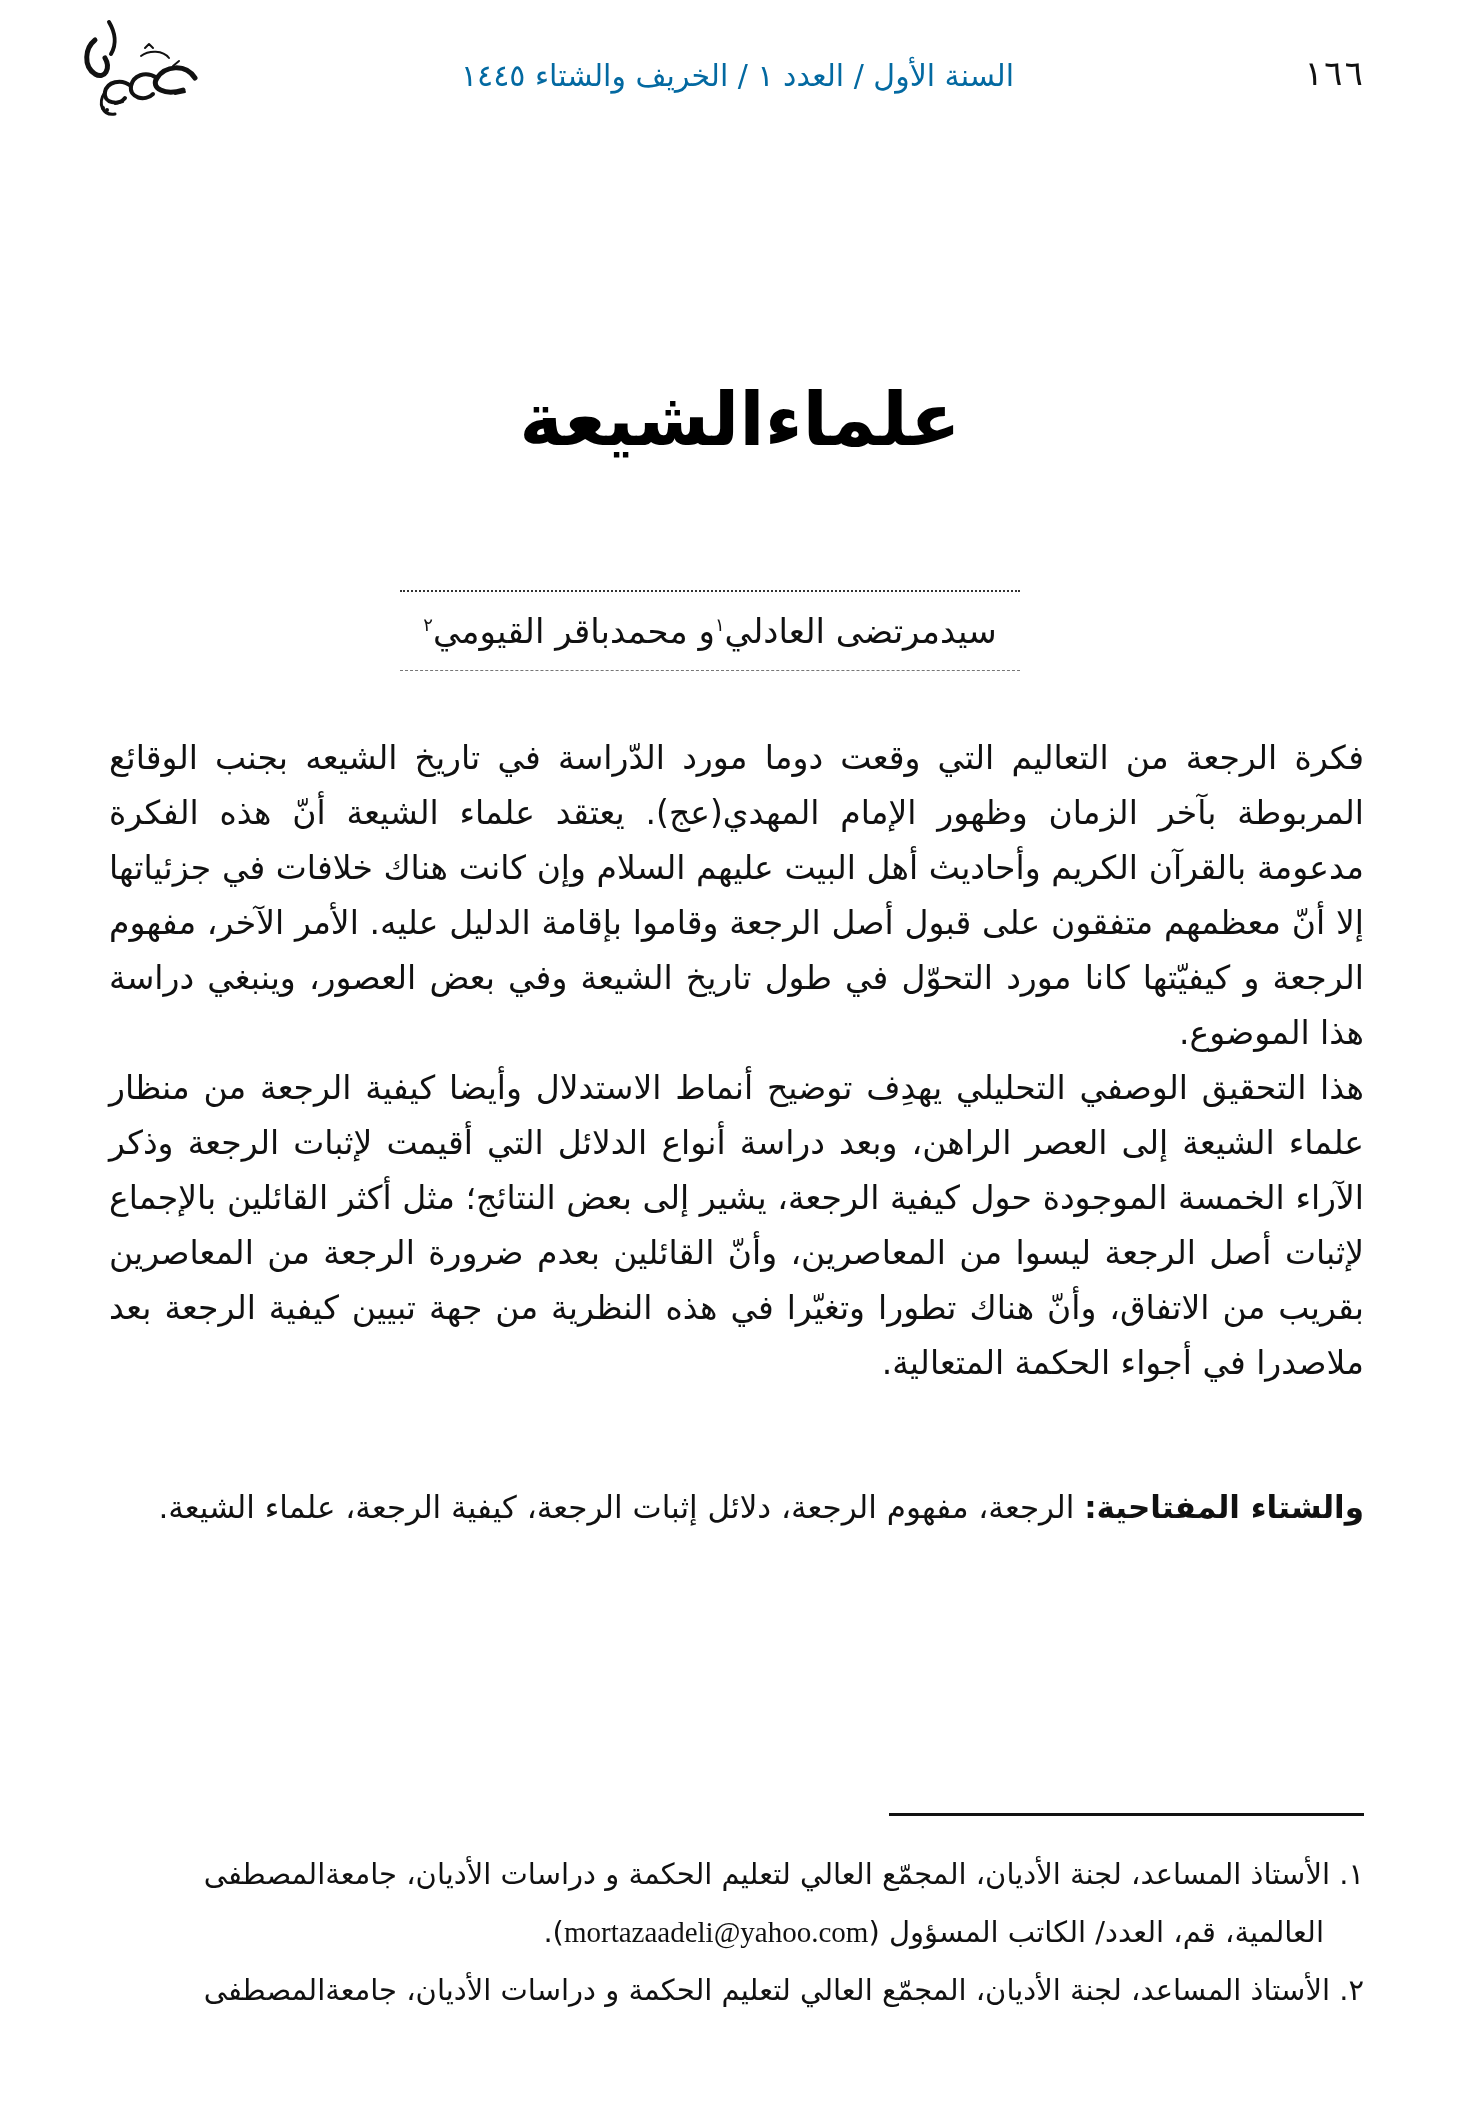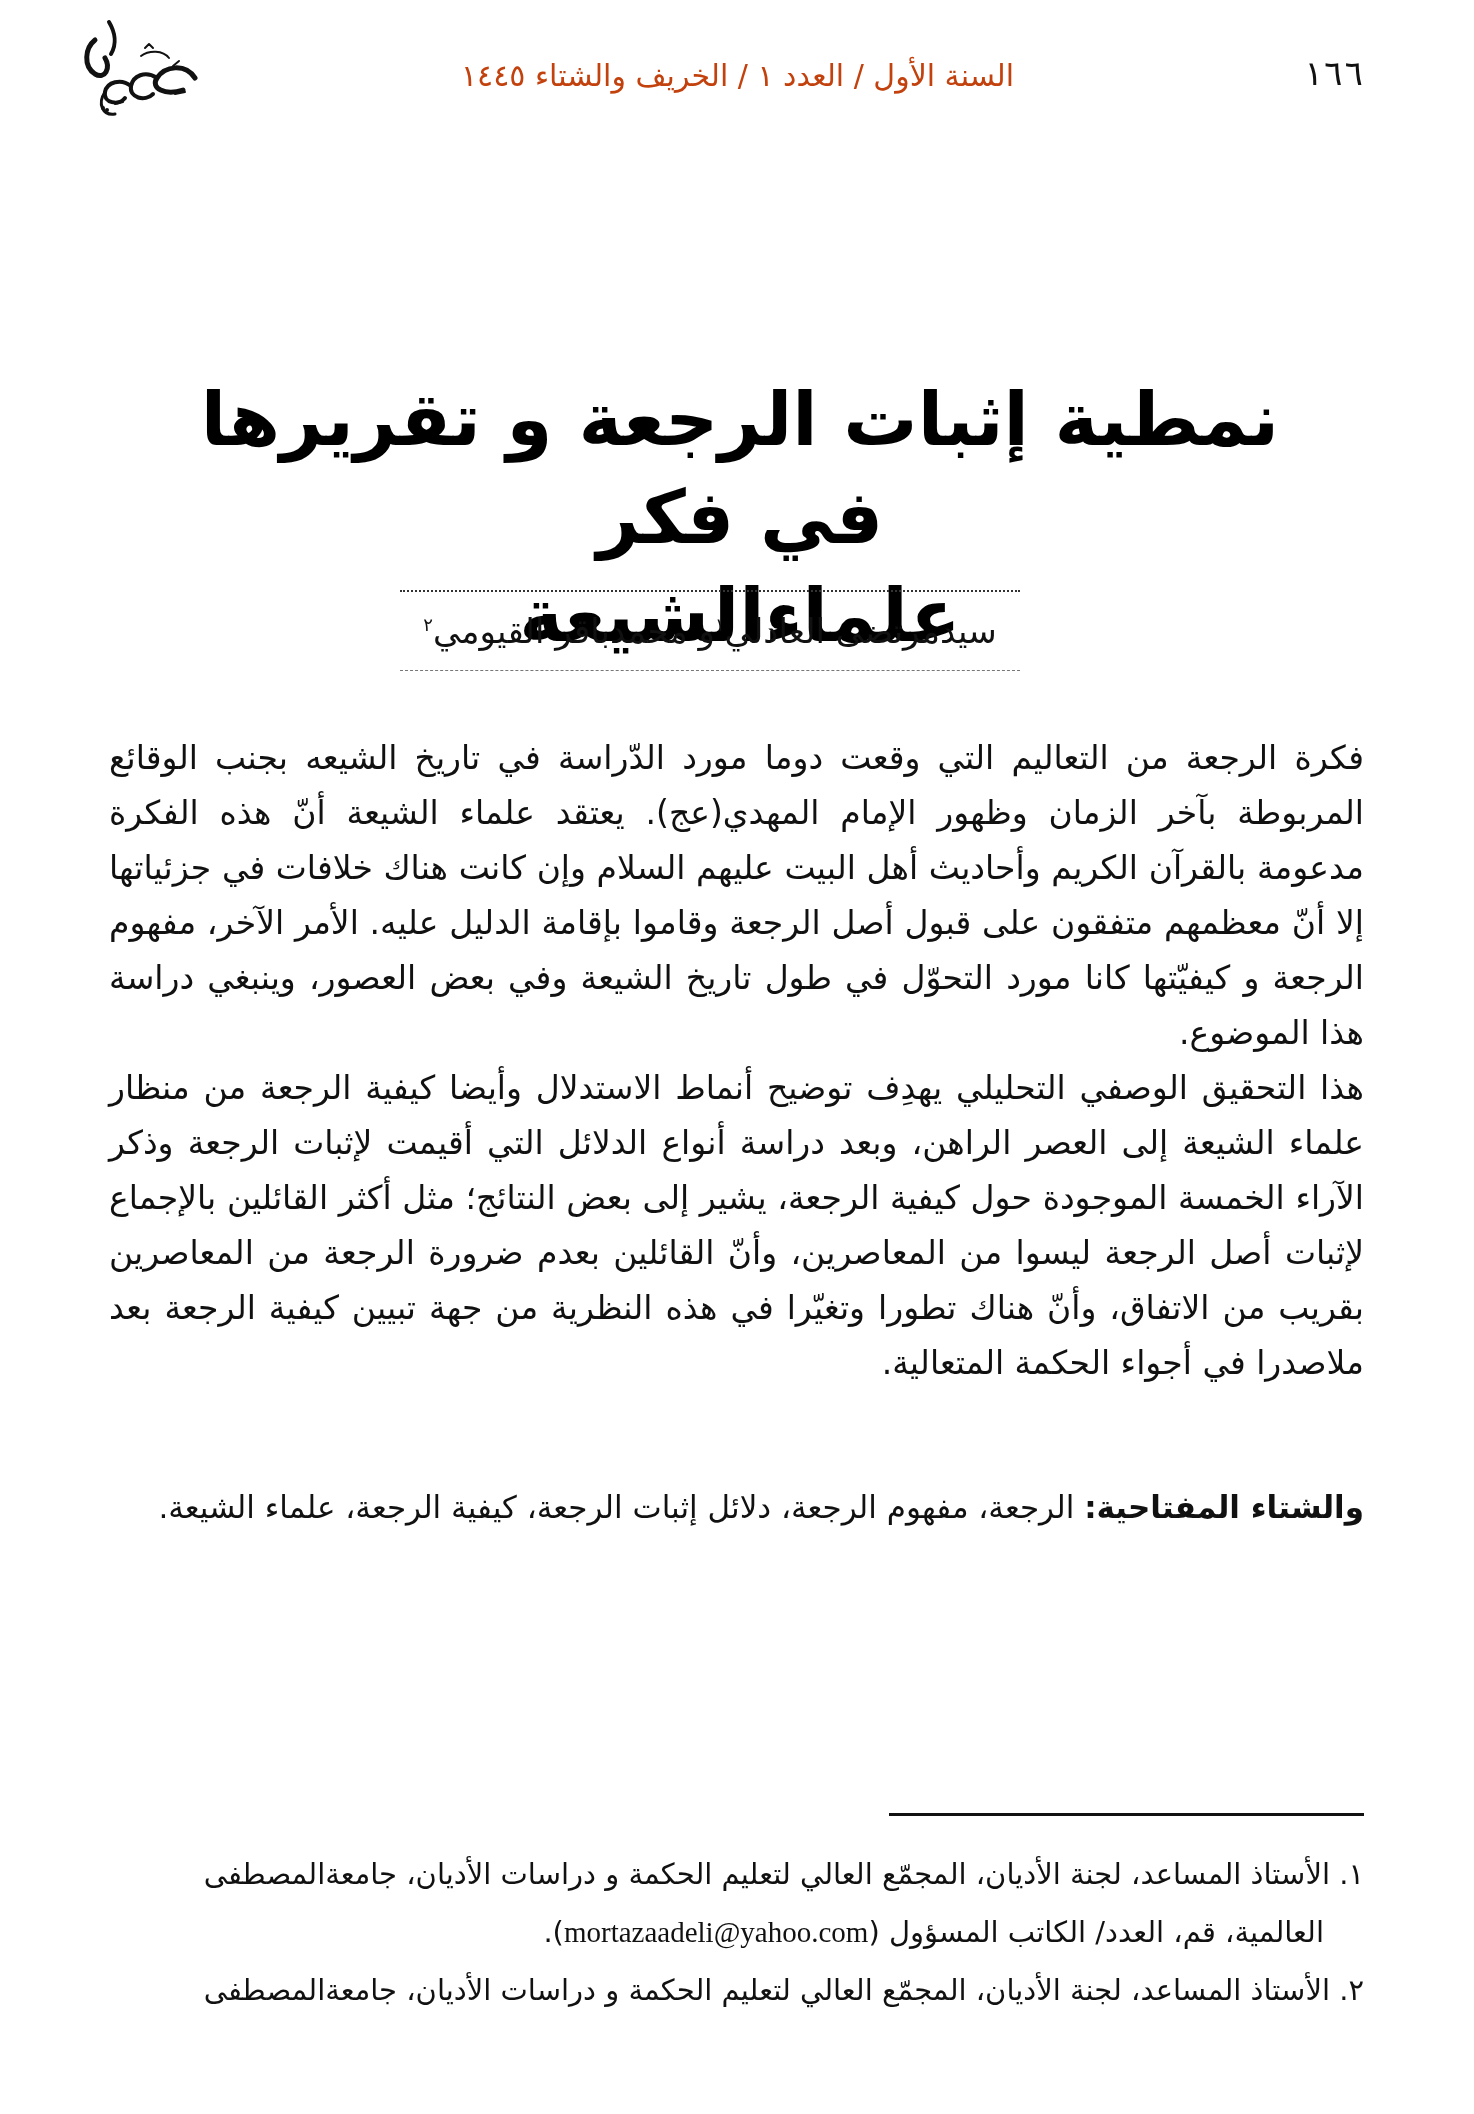--- a/index.html
+++ b/index.html
@@ -32,21 +32,21 @@
       line-height: 56px;
       color: #111;
     }
     .journal-issue {
       position: absolute;
       right: 460px;
       top: 0;
       font-family: "DejaVu Sans", sans-serif;
       font-size: 30px;
       line-height: 56px;
-      color: #c2410c;
+      color: #0369a1;
       white-space: nowrap;
     }
     .journal-logo {
       position: absolute;
       left: 45px;
       top: -40px;
       width: 170px;
       height: 110px;
     }
     .title-block {
@@ -168,21 +168,20 @@
       <path d="M100 40 l 4 -4 l 4 4" stroke-width="2"></path>
       <path d="M70 96 l 8 -2" stroke-width="2"></path>
       <path d="M130 86 l 10 -2" stroke-width="2"></path>
     </g>
     <circle cx="58" cy="100" r="2" fill="#111"></circle>
     <circle cx="62" cy="102" r="2" fill="#111"></circle>
   </svg>
 </header>
 
 <section class="title-block">
-  <span class="title-line">نمطية إثبات الرجعة و تقريرها في فكر</span>
   <span class="title-line">علماءالشيعة</span>
 </section>
 
 <section class="authors-block">
   <div class="dotted-rule"></div>
   <div class="authors">
     <span>سيدمرتضى العادلي</span><sup>١</sup><span>و </span><span>محمدباقر القيومي</span><sup>٢</sup>
   </div>
   <div class="dotted-rule thin"></div>
 </section>

